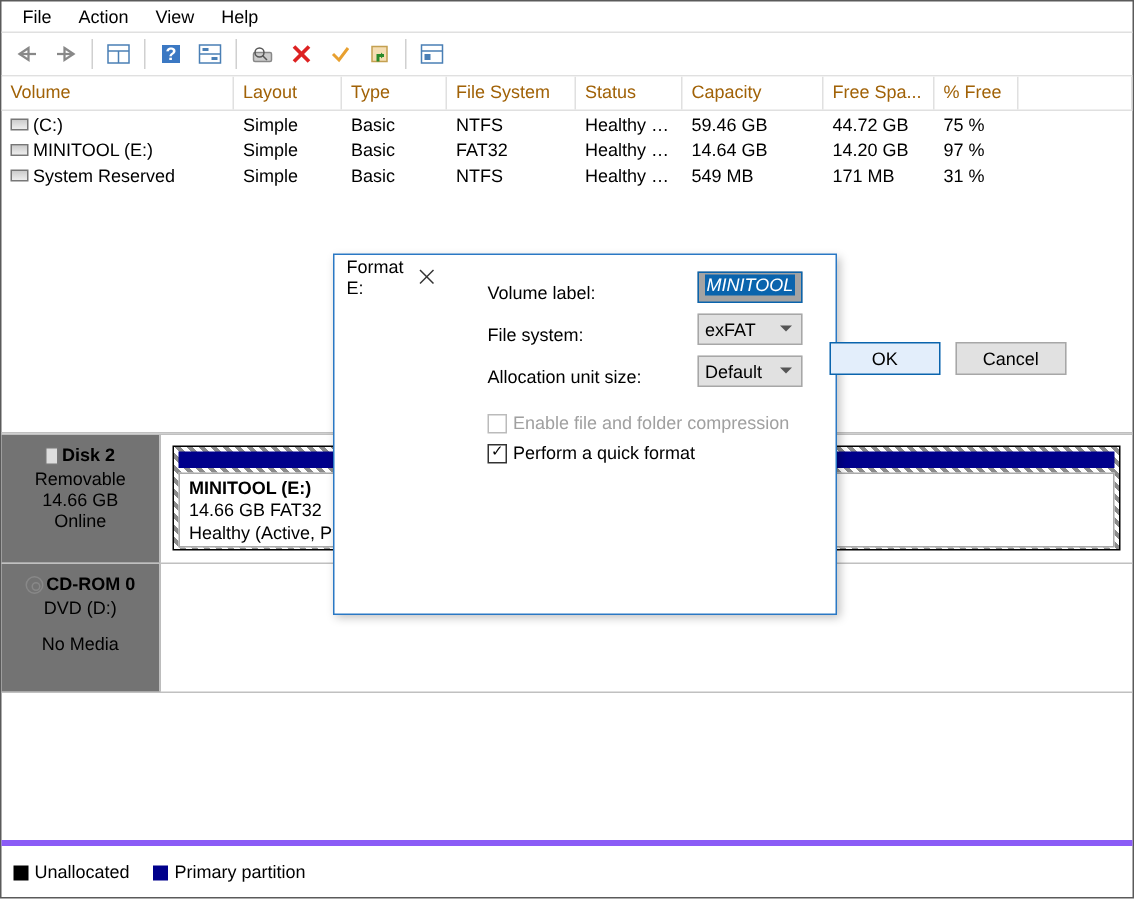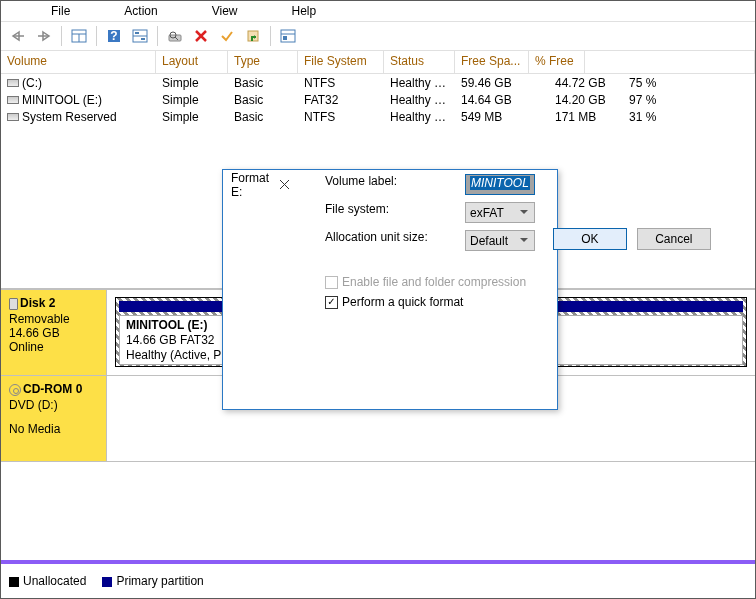--- a/index.html
+++ b/index.html
@@ -5,21 +5,21 @@
   * { box-sizing: border-box; font-family: "Segoe UI", Tahoma, sans-serif; font-size: 12px; }
   body { margin: 0; background: #fff; }
   .window { width: 756px; height: 599px; border: 1px solid #5a5a5a; background: #fff; display: flex; flex-direction: column; position: relative; }
   
   .titlebar { height: 30px; display: flex; align-items: center; padding-left: 8px; color: #999; }
   .titlebar .title { flex: 1; }
   .titlebar .winbtns { display: flex; }
   .titlebar .winbtn { width: 45px; height: 28px; display: flex; align-items: center; justify-content: center; color: #888; }
   
   .menubar { height: 20px; display: flex; align-items: center; padding: 0 6px; gap: 2px; }
-  .menubar span { padding: 2px 8px; margin-left: 36px; }
+  .menubar span { padding: 2px 8px; }
   
   .toolbar { height: 30px; border-top: 1px solid #e0e0e0; border-bottom: 1px solid #e0e0e0; display: flex; align-items: center; padding: 0 6px; gap: 4px; }
   .toolbar .sep { width: 1px; height: 20px; background: #d0d0d0; margin: 0 2px; }
   .tbtn { width: 22px; height: 22px; display: flex; align-items: center; justify-content: center; }
   
   .vol-table { flex: 0 0 238px; border-bottom: 1px solid #c0c0c0; overflow: hidden; }
   .vol-header { display: flex; background: #fff; border-bottom: 1px solid #e0e0e0; height: 23px; }
   .vol-header .col { border-right: 1px solid #e0e0e0; padding: 3px 6px; font-weight: normal; color: #a16207; }
   .vol-rows { }
   .vol-row { display: flex; height: 17px; align-items: center; }
@@ -33,21 +33,21 @@
   .c3 { width: 86px; }
   .c4 { width: 71px; }
   .c5 { width: 94px; }
   .c6 { width: 74px; }
   .c7 { width: 56px; }
   .cx { flex: 1; }
 
   
   .disk-pane { flex: 1; border-top: 1px solid #c0c0c0; overflow: hidden; }
   .disk-row { display: flex; border-bottom: 1px solid #c0c0c0; }
-  .disk-info { width: 106px; border-right: 1px solid #c0c0c0; padding: 6px 8px; background: #fde047; }
+  .disk-info { width: 106px; border-right: 1px solid #c0c0c0; padding: 6px 8px; background: #737373; text-align: center; }
   .disk-info b { font-weight: bold; }
   .disk-graphic { flex: 1; padding: 7px 8px 7px 8px; position: relative; }
   .part-outer {
     height: 70px; border: 1px solid #000;
     background-color: #fff;
     background-image:
       linear-gradient(45deg, rgba(0,0,0,.45) 25%, transparent 25%, transparent 50%, rgba(0,0,0,.45) 50%, rgba(0,0,0,.45) 75%, transparent 75%, transparent);
     background-size: 8px 8px;
     padding: 3px;
   }
@@ -70,21 +70,21 @@
     width: 336px; height: 241px;
     background: #fff;
     border: 1px solid #2a78c4;
     box-shadow: 2px 2px 6px rgba(0,0,0,.25);
     display: flex; flex-direction: row;
   }
   .dlg-title { height: 30px; display:flex; align-items:center; padding: 0 8px; }
   .dlg-title .t { flex:1; }
   .dlg-close { width:30px; text-align:center; font-size:14px; }
   .dlg-body { flex:1; padding: 4px 18px 0 18px; }
-  .frow { display:flex; align-items:flex-start; height:28px; }
+  .frow { display:flex; align-items:flex-end; height:28px; }
   .frow .lbl { width: 140px; }
   .frow .fld { flex:1; }
   .txt-input { width: 100%; height: 21px; border: 1px solid #0a64ad; padding: 1px 4px; background:#fff; }
   .txt-input.sel { background: #a3a3a3; font-style: italic; }
   .txt-input .selected { background:#0a64ad; color:#fff; padding:0 1px; }
   .combo { width: 100%; height: 21px; border: 1px solid #a7a7a7; background:#e1e1e1; display:flex; align-items:center; padding:0 4px; position:relative; }
   .combo::after { content:""; position:absolute; right:6px; top:7px; border:4px solid transparent; border-top-color:#555; }
   .chk-row { display:flex; align-items:center; height:20px; gap:4px; }
   .chkbox { width:13px; height:13px; border:1px solid #333; display:inline-flex; align-items:center; justify-content:center; font-size:10px; line-height:1; }
   .chkbox.checked::before { content:"✓"; color:#000; }
@@ -179,20 +179,21 @@
       </div>
   </div>
 
   <div class="vol-table">
     <div class="vol-header">
       <div class="col c0">Volume</div>
       <div class="col c1">Layout</div>
       <div class="col c2">Type</div>
       <div class="col c3">File System</div>
       <div class="col c4">Status</div>
+      <div class="col c5">Capacity</div>
       <div class="col c6">Free Spa...</div>
       <div class="col c7">% Free</div>
       <div class="col cx"></div>
     </div>
     <div class="vol-rows" id="vol-rows">
         <div class="vol-row">
           <div class="col c0"><span class="vicon"></span><span>(C:)</span></div>
           <div class="col c1">Simple</div>
           <div class="col c2">Basic</div>
           <div class="col c3">NTFS</div>

